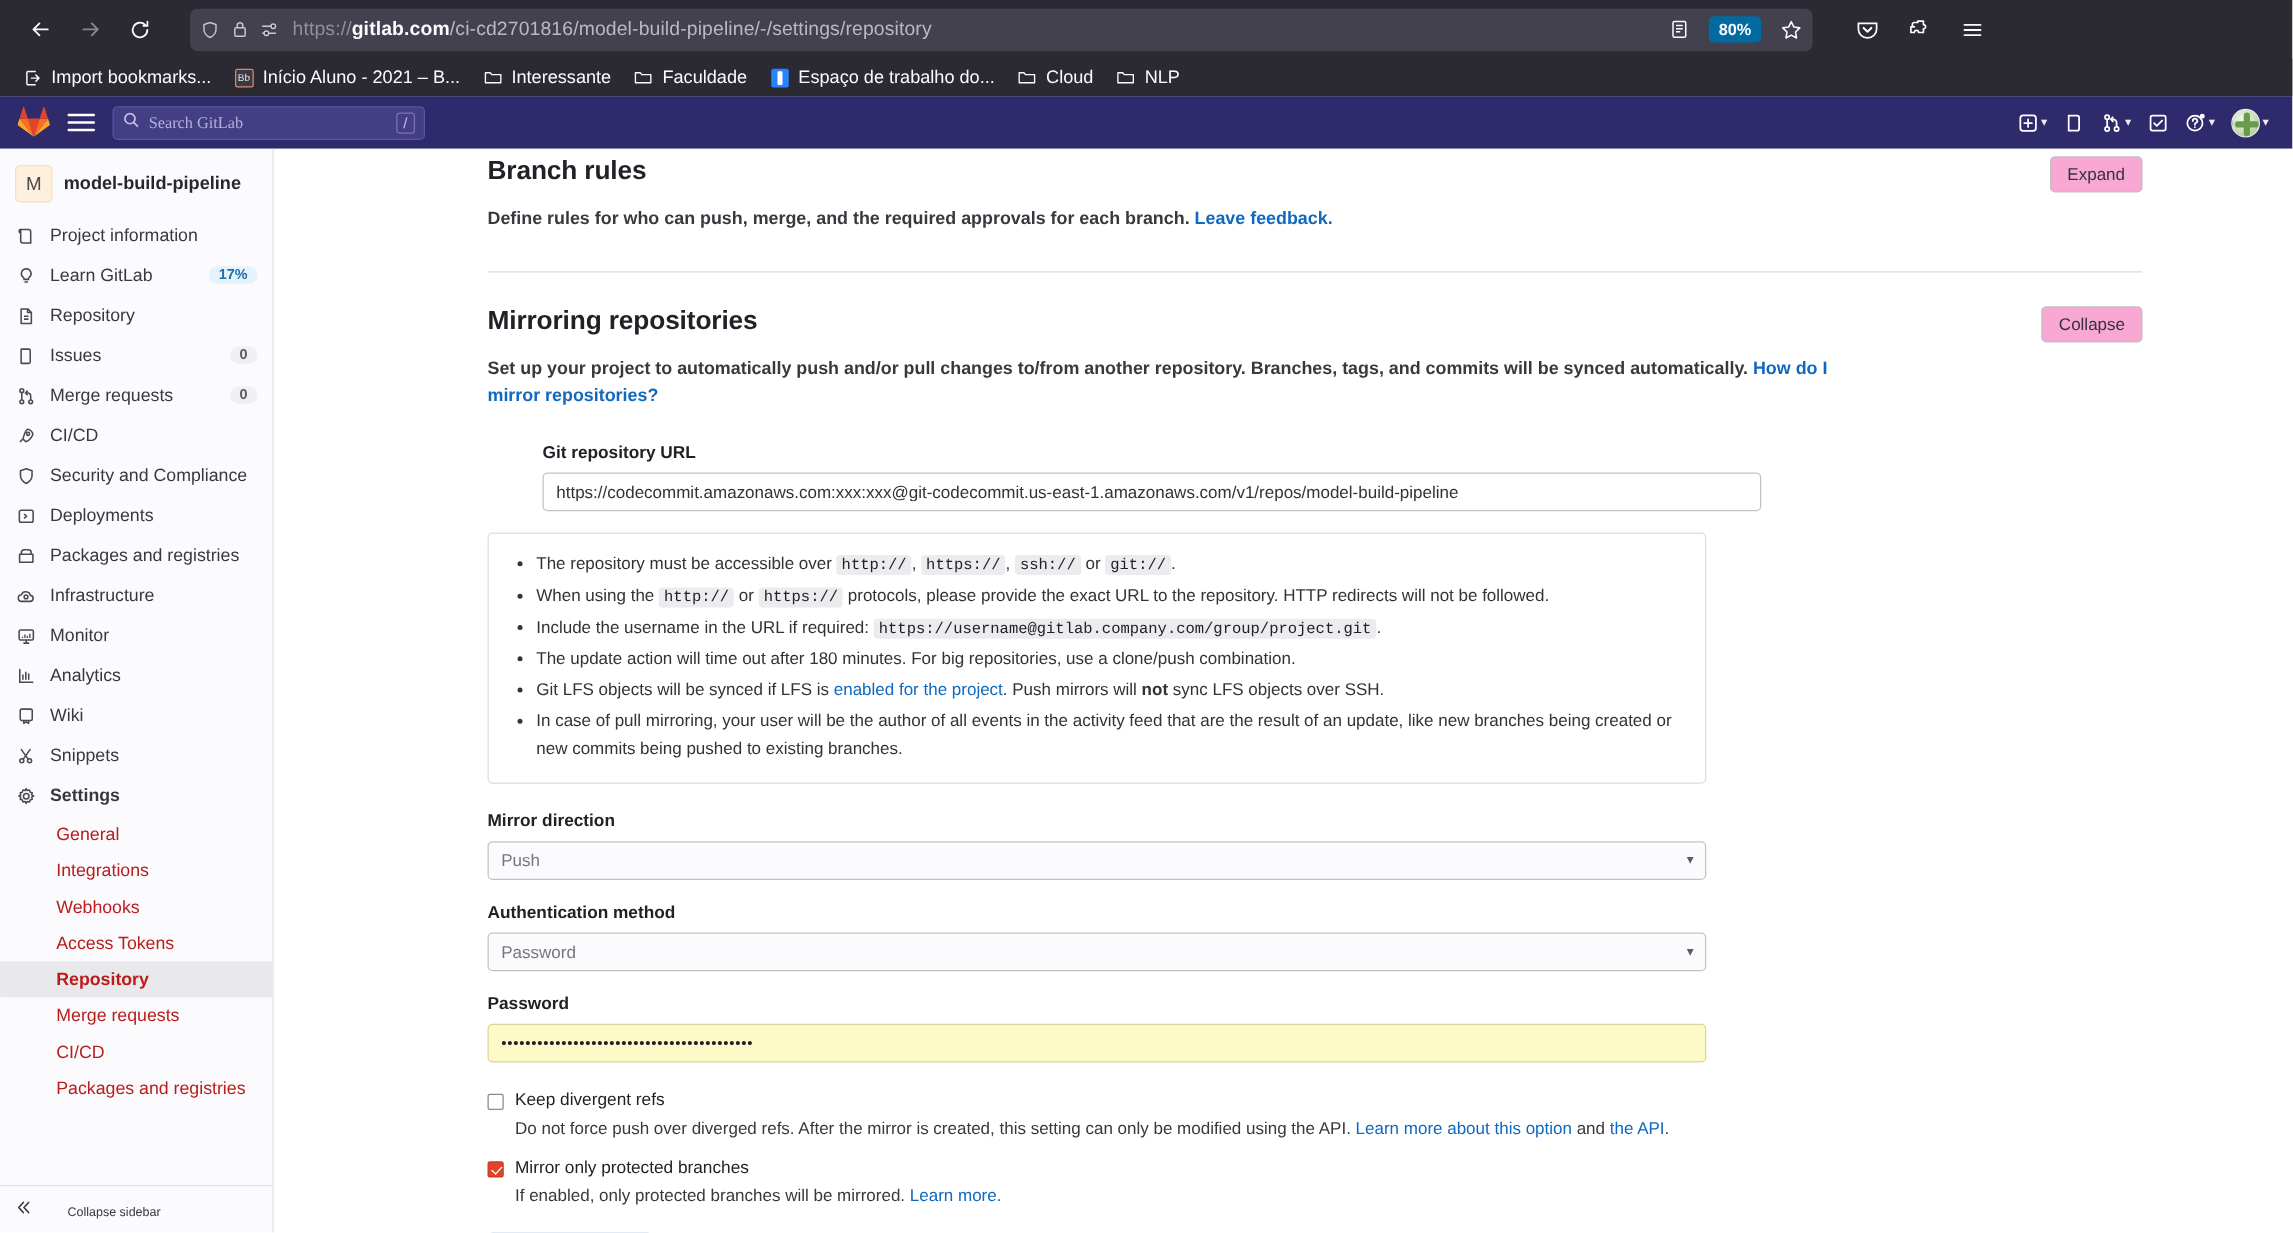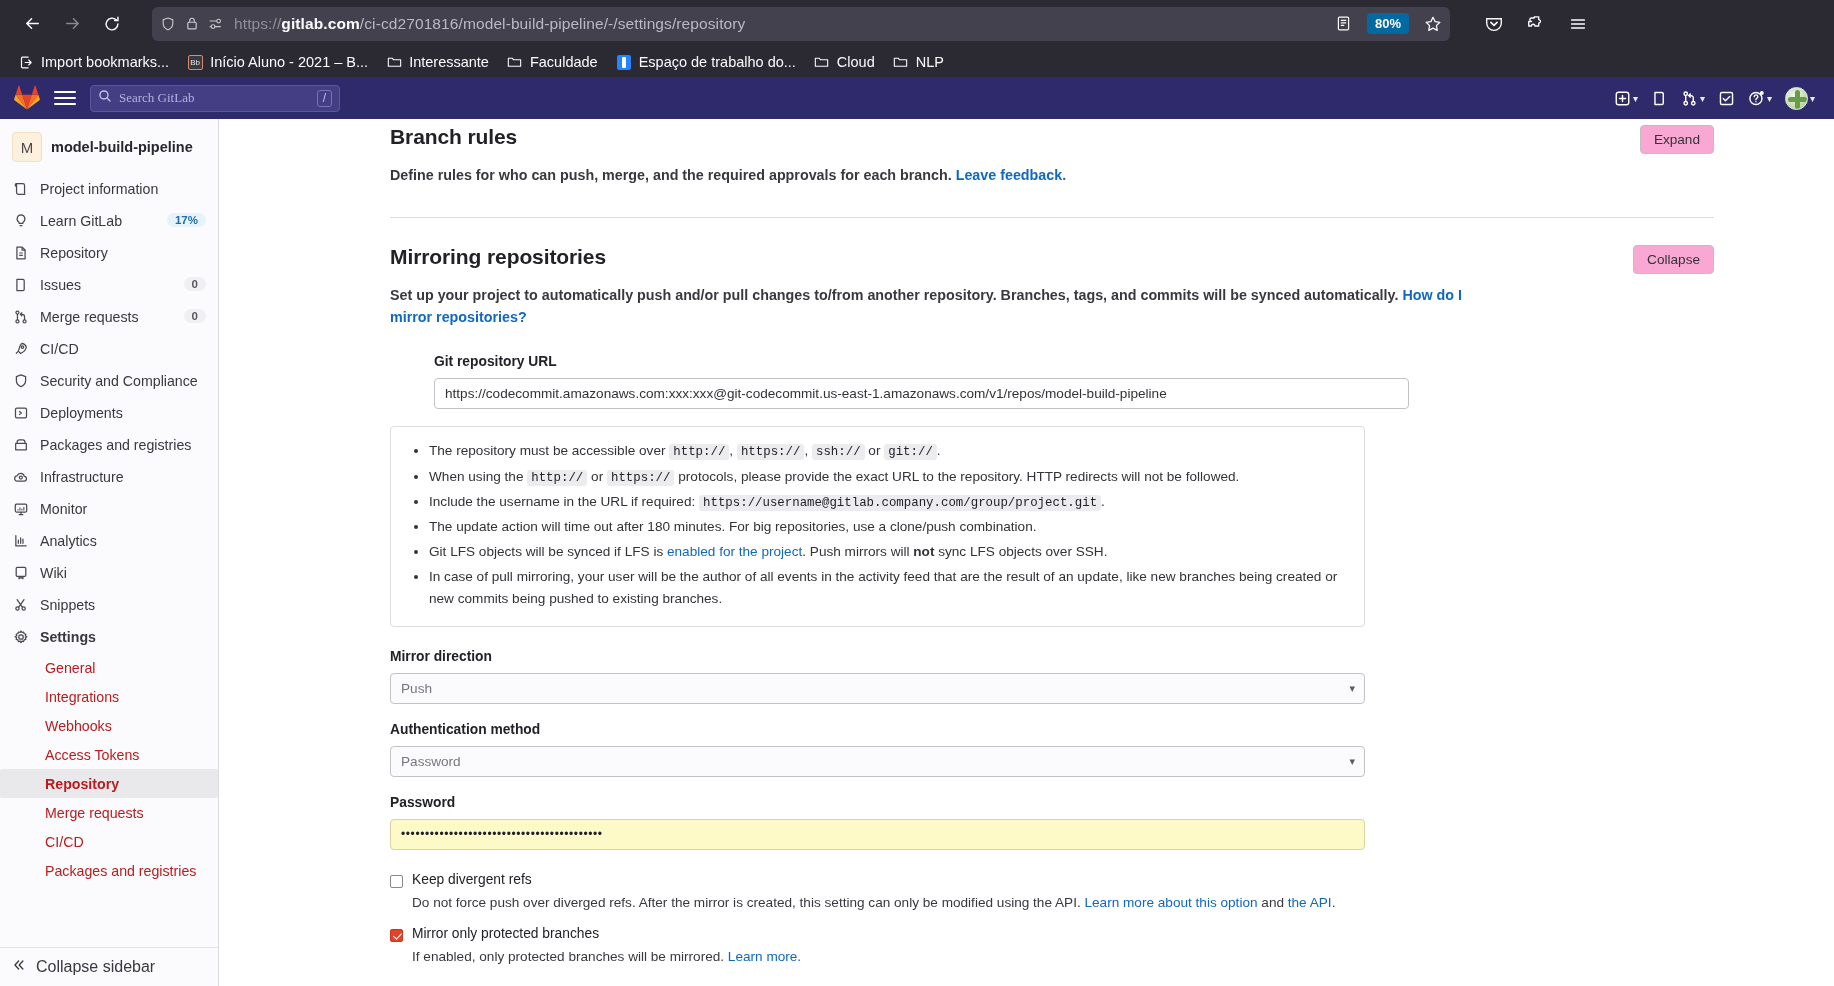--- a/index.html
+++ b/index.html
@@ -130,21 +130,21 @@
     margin-left: auto; background: #e6f3fb; color: #216fa6; font-size: 11.5px;
     font-weight: bold; border-radius: 9px; padding: 1px 8px;
   }
   .sb-badge.plain { background: #f0f0f2; color: #585761; }
   .sb-sub {
     padding: 6.5px 12px 6.5px 45px; font-size: 14.2px; color: #b91c1c;
   }
   .sb-sub.selected { background: #e9e9ec; font-weight: bold; border-radius: 2px; }
   .sb-footer {
     border-top: 1px solid #e4e4e7; padding: 10px 12px; display: flex;
-    align-items: flex-end; gap: 10px; font-size: 16px; color: #3a383f;
+    align-items: flex-end; gap: 28px; font-size: 10px; color: #3a383f;
   }
 
   
   .main {
     flex: 1; background: #fff; overflow: hidden; position: relative;
     padding: 0 0 0 0;
   }
   .content-inner { padding: 0 120px 0 171px; max-width: 1615px; }
   .sect-head { display: flex; align-items: flex-start; padding-top: 6px; }
   .sect-title { font-size: 21px; font-weight: bold; color: #232128; letter-spacing: -.1px; }

